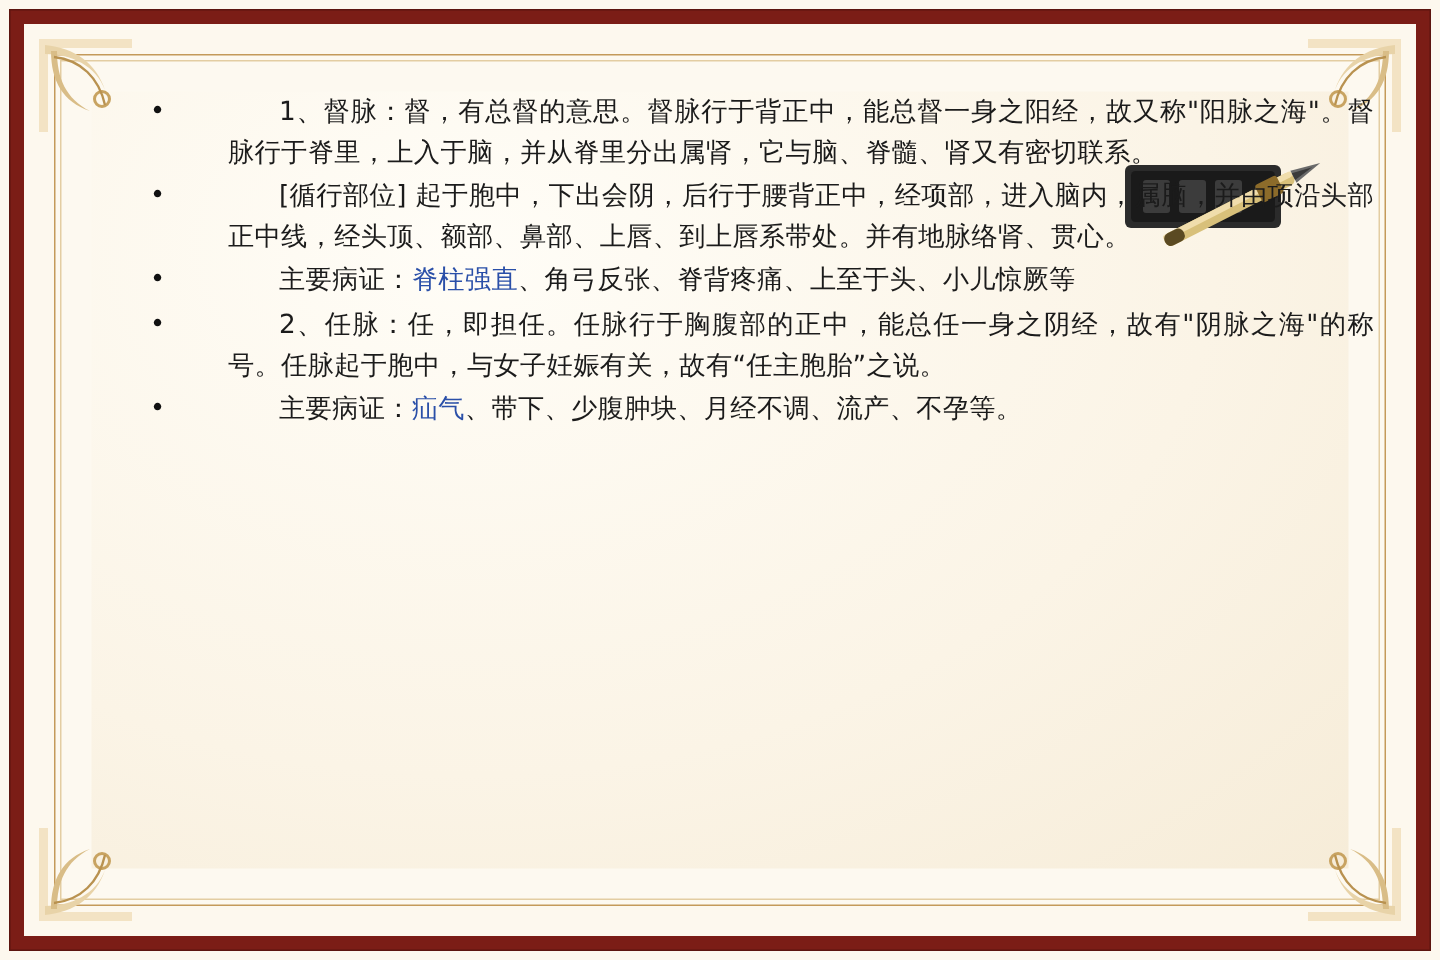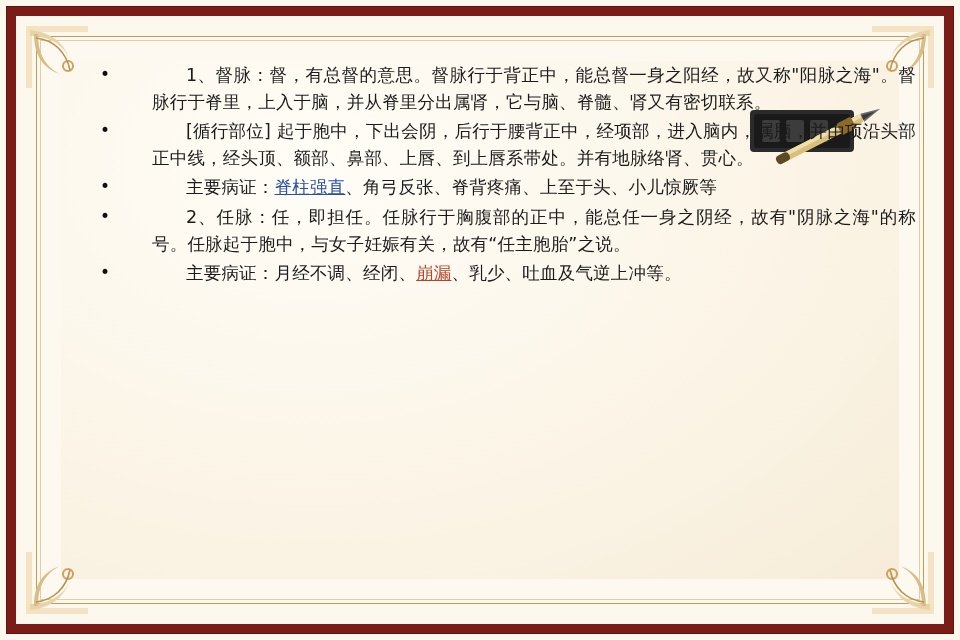--- a/index.html
+++ b/index.html
@@ -107,21 +107,20 @@
     position: absolute;
     left: 20px;
     top: -1px;
     font-size: 17px;
     color: #111;
     line-height: 1.6;
   }
   .indent { display: inline-block; width: 34px; }
   .ul-link {
     color: #2a4fa8;
-    text-decoration: underline;
     cursor: pointer;
   }
   .ul-link.red {
     color: #b5442c;
   }
   
   .pen-art {
     position: absolute;
     right: 52px;
     top: 72px;
@@ -193,17 +192,17 @@
         </g>
       </svg>
     </div>
 
     <div class="content">
       <ul class="bullets" id="bullet-list">
           <li><span class="indent"></span><span>1、督脉：督，有总督的意思。督脉行于背正中，能总督一身之阳经，故又称"阳脉之海"。督脉行于脊里，上入于脑，并从脊里分出属肾，它与脑、脊髓、肾又有密切联系。</span></li>
           <li><span class="indent"></span><span>[循行部位] 起于胞中，下出会阴，后行于腰背正中，经项部，进入脑内，属脑，并由项沿头部正中线，经头顶、额部、鼻部、上唇、到上唇系带处。并有地脉络肾、贯心。</span></li>
           <li><span class="indent"></span><span>主要病证：</span><span class="ul-link">脊柱强直</span><span>、角弓反张、脊背疼痛、上至于头、小儿惊厥等</span></li>
           <li><span class="indent"></span><span>2、任脉：任，即担任。任脉行于胸腹部的正中，能总任一身之阴经，故有"阴脉之海"的称号。任脉起于胞中，与女子妊娠有关，故有“任主胞胎”之说。</span></li>
-          <li><span class="indent"></span><span>主要病证：月经不调、经闭、</span><span class="ul-link red">崩漏</span><span>、乳少、吐血及气逆上冲等。</span></li>
+          <li><span class="indent"></span><span>主要病证：</span><span class="ul-link">疝气</span><span>、带下、少腹肿块、月经不调、流产、不孕等。</span></li>
         </ul>
     </div>
   </div>
 </div>
 
 </body></html>

